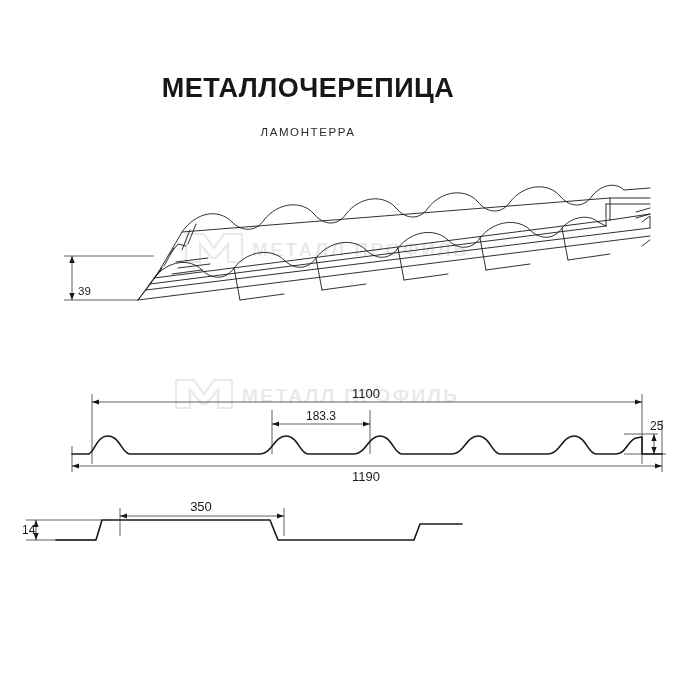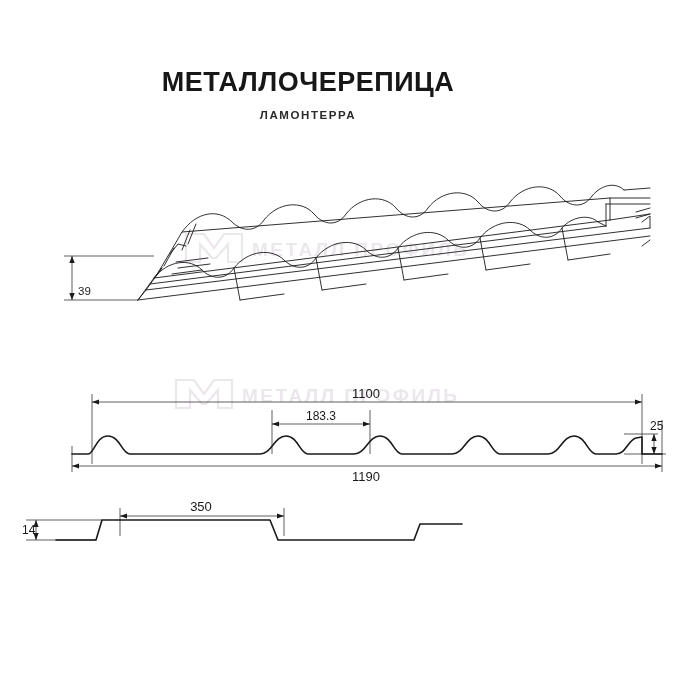--- a/index.html
+++ b/index.html
@@ -16,36 +16,36 @@
     overflow: hidden;
   }
   .page {
     position: absolute;
     inset: 0;
     width: 700px;
     height: 700px;
   }
   .title-block {
     position: absolute;
-    top: 68px;
+    top: 74px;
     left: 0;
     width: 616px;
     text-align: center;
   }
   .title {
     font-size: 27px;
     font-weight: bold;
     letter-spacing: 0.5px;
     color: #171717;
     line-height: 1.1;
   }
   .subtitle {
-    margin-top: 11px;
+    margin-top: 22px;
     font-size: 11.5px;
-    font-weight: bold;
+    font-weight: normal;
     letter-spacing: 1.6px;
     color: #2a2a2a;
   }
   .drawing {
     position: absolute;
     top: 0;
     left: 0;
   }
   svg { display: block; }
   .wm {

